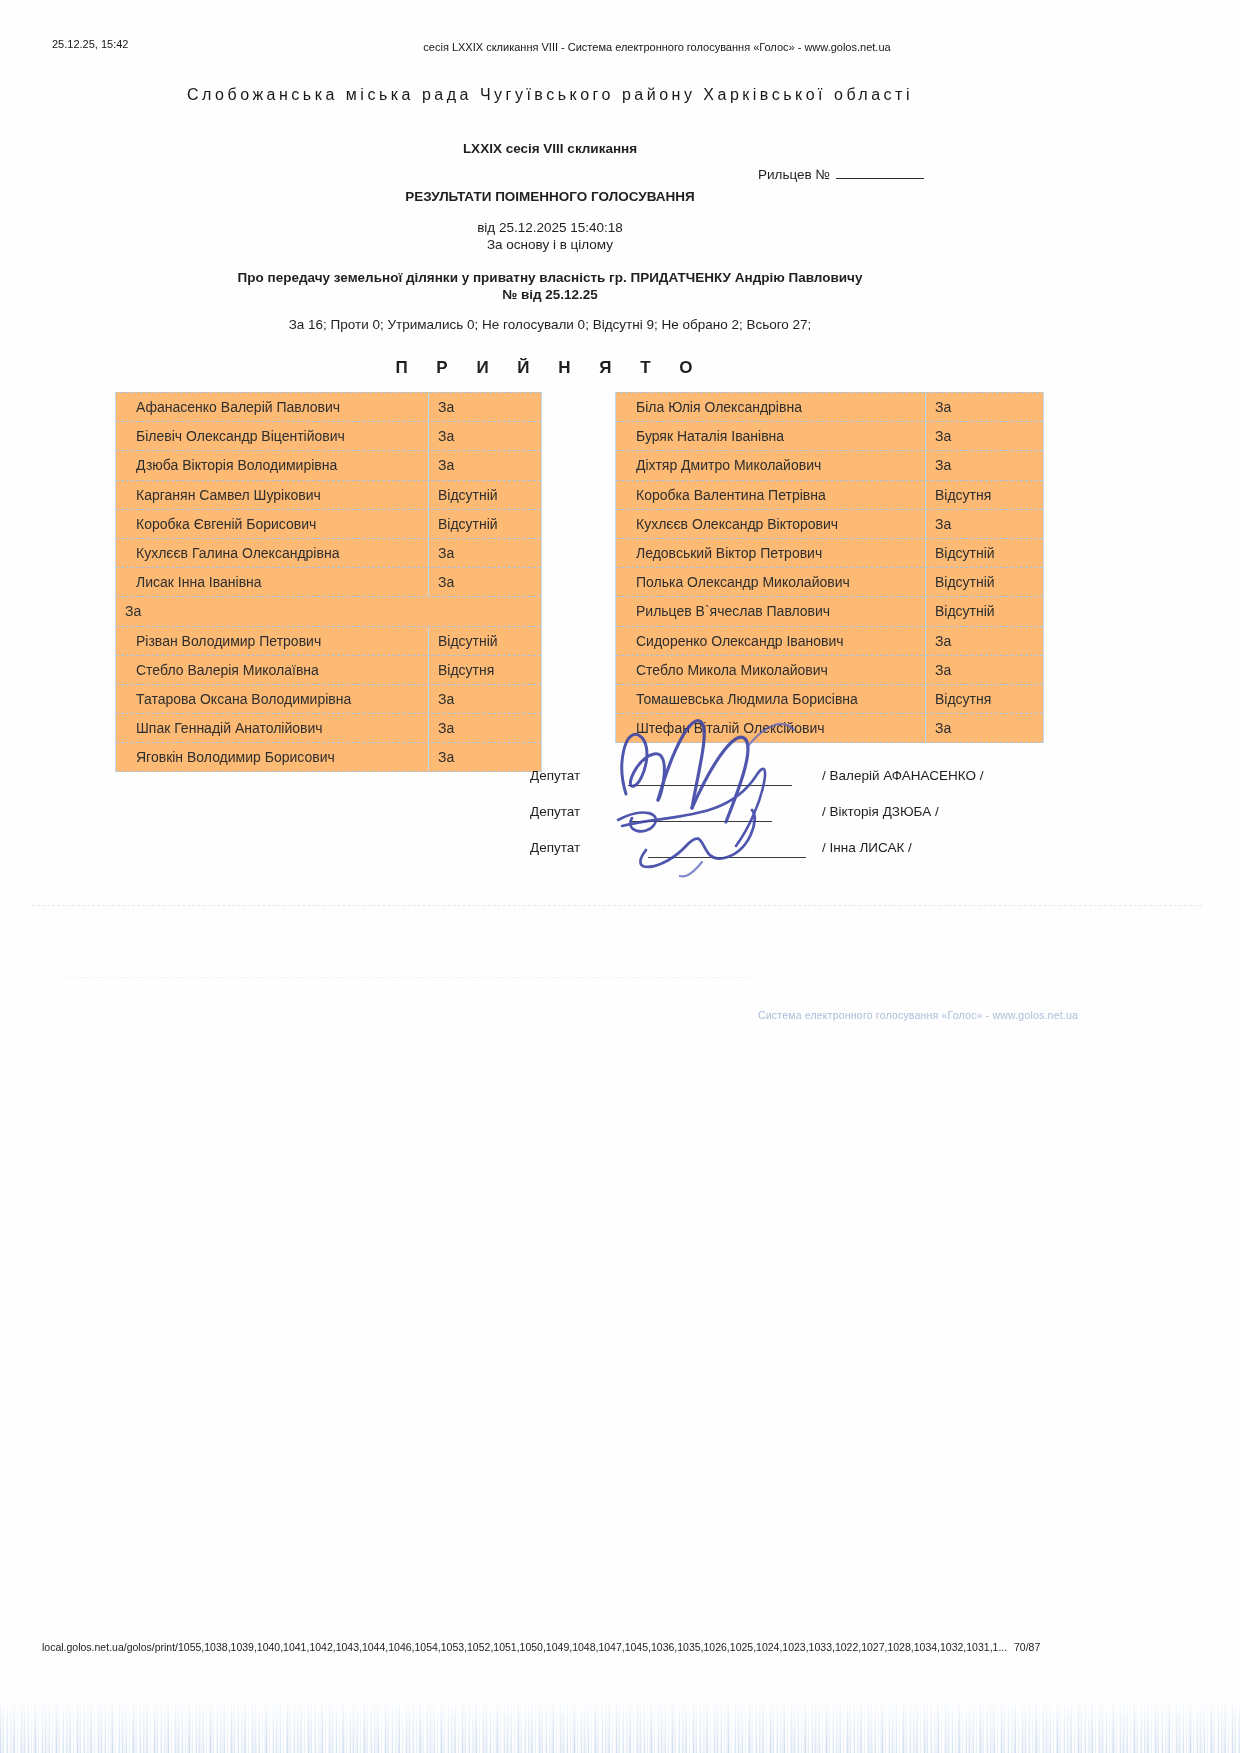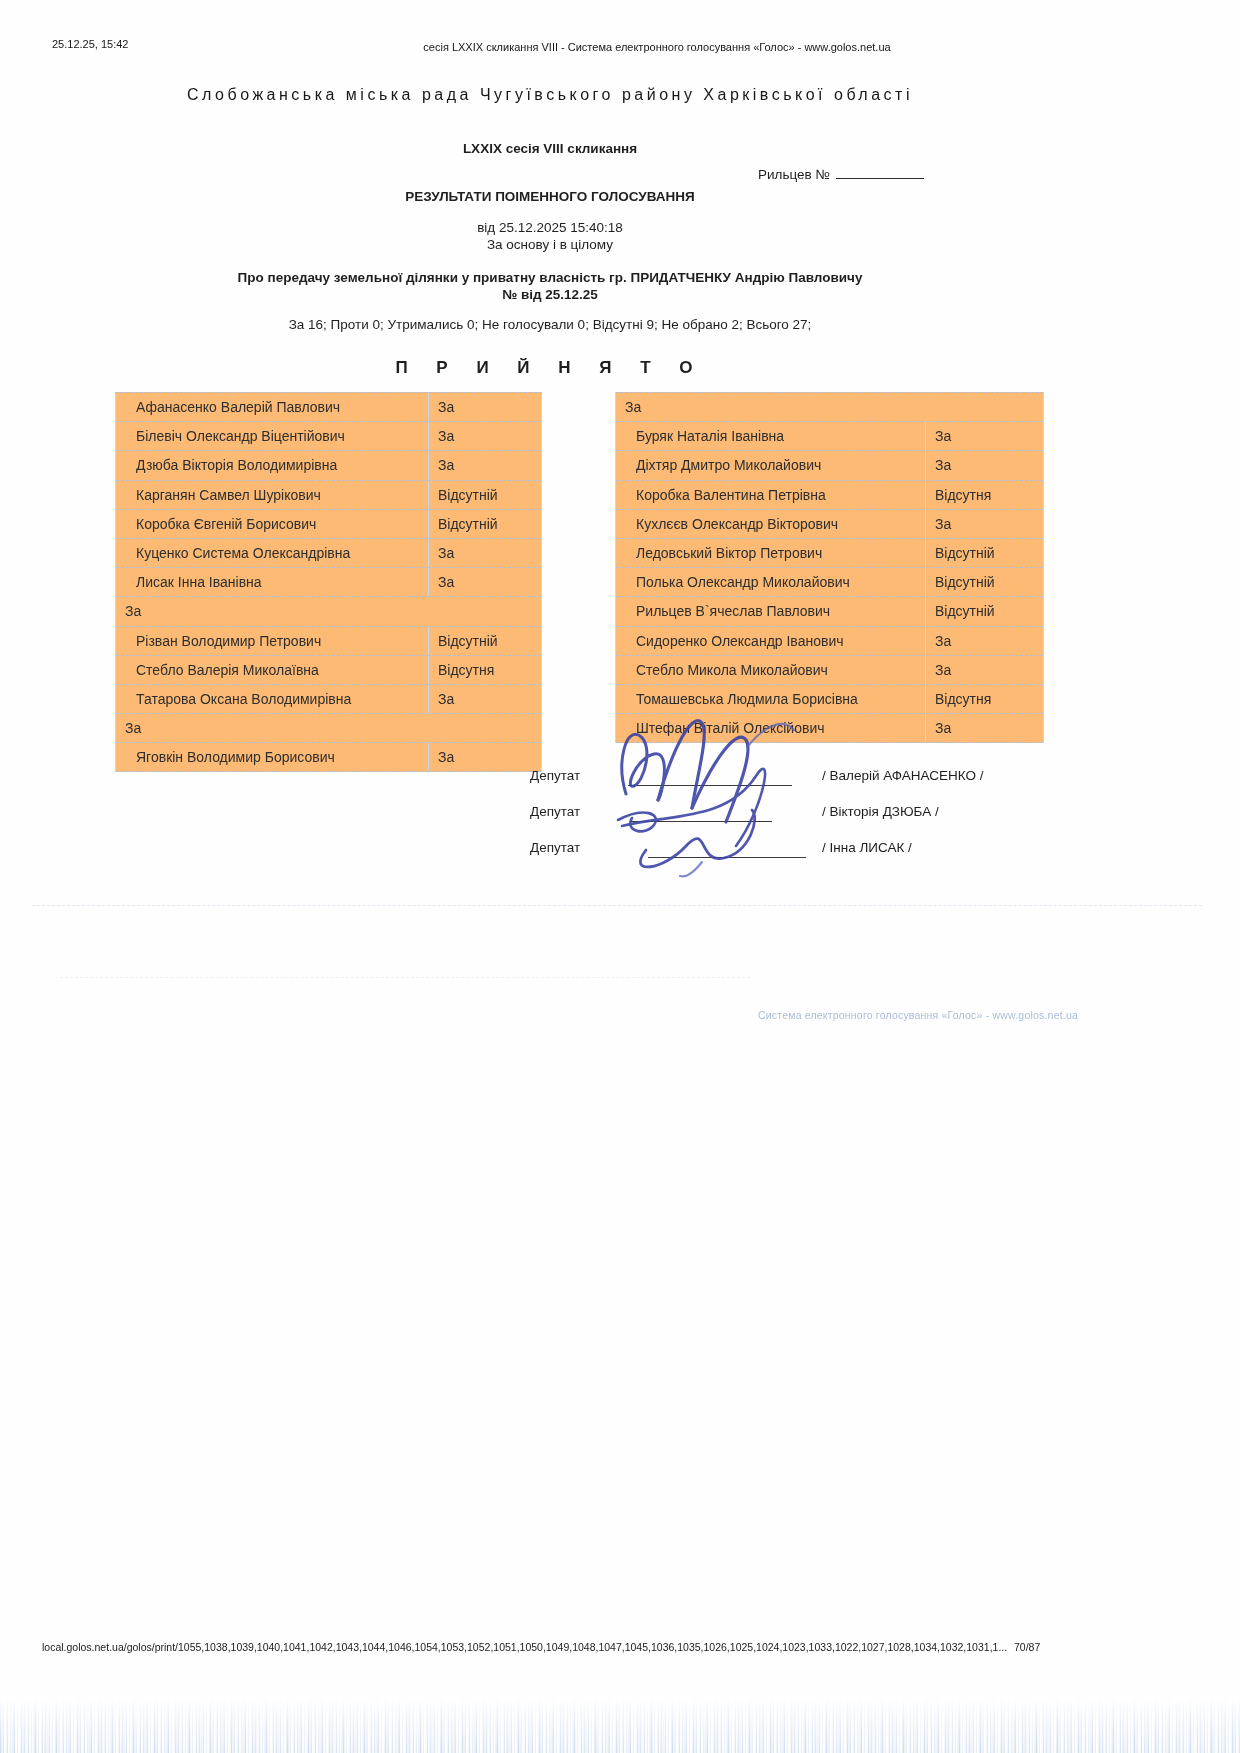--- a/index.html
+++ b/index.html
@@ -128,21 +128,21 @@
         <div class="vname">Карганян Самвел Шурікович</div>
         <div class="vvote">Відсутній</div>
       </div>
 
       <div class="vrow">
         <div class="vname">Коробка Євгеній Борисович</div>
         <div class="vvote">Відсутній</div>
       </div>
 
       <div class="vrow">
-        <div class="vname">Куценко Система Олександрівна</div>
+        <div class="vname">Кухлєєв Галина Олександрівна</div>
         <div class="vvote">За</div>
       </div>
 
       <div class="vrow">
         <div class="vname">Лисак Інна Іванівна</div>
         <div class="vvote">За</div>
       </div>
 
       <div class="vrow">
         <div class="vvote">За</div>
@@ -157,32 +157,34 @@
         <div class="vname">Стебло Валерія Миколаївна</div>
         <div class="vvote">Відсутня</div>
       </div>
 
       <div class="vrow">
         <div class="vname">Татарова Оксана Володимирівна</div>
         <div class="vvote">За</div>
       </div>
 
       <div class="vrow">
+        <div class="vname">Шпак Геннадій Анатолійович</div>
         <div class="vvote">За</div>
       </div>
 
       <div class="vrow">
         <div class="vname">Яговкін Володимир Борисович</div>
         <div class="vvote">За</div>
       </div>
     </div>
 
   <div class="vtable vtable-right">
 
       <div class="vrow">
+        <div class="vname">Біла Юлія Олександрівна</div>
         <div class="vvote">За</div>
       </div>
 
       <div class="vrow">
         <div class="vname">Буряк Наталія Іванівна</div>
         <div class="vvote">За</div>
       </div>
 
       <div class="vrow">
         <div class="vname">Діхтяр Дмитро Миколайович</div>

